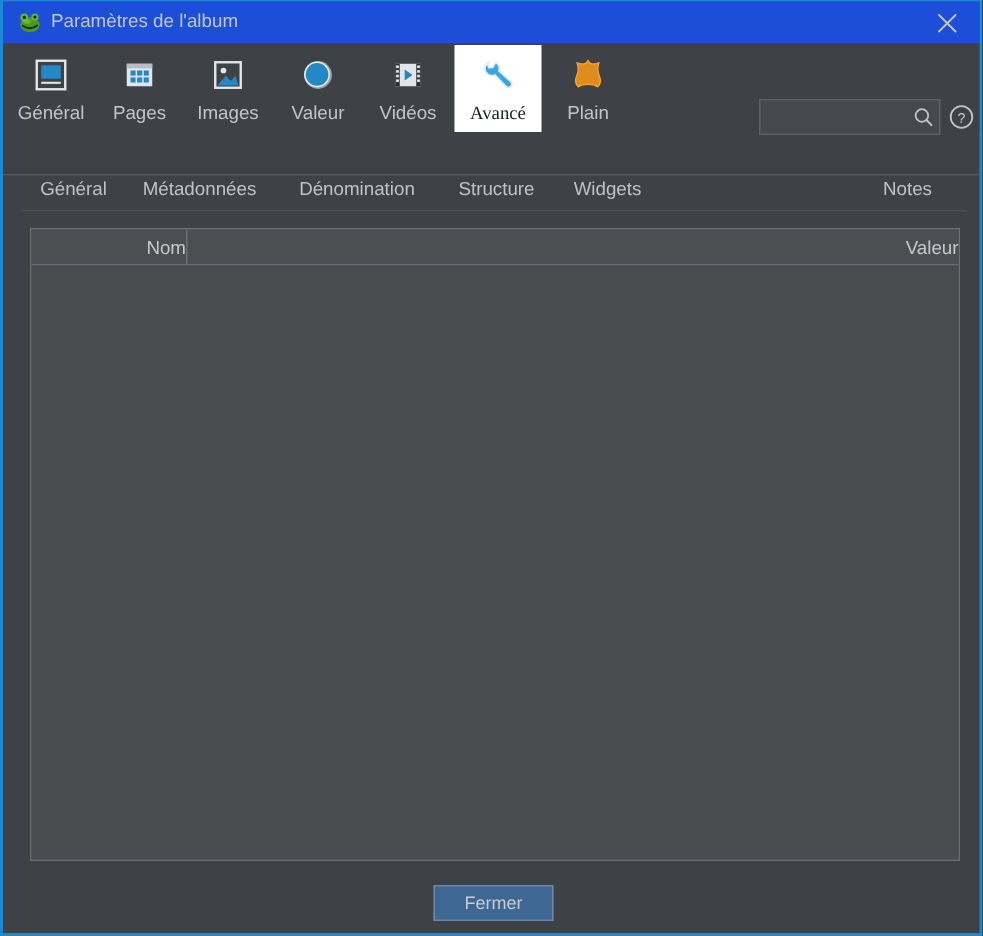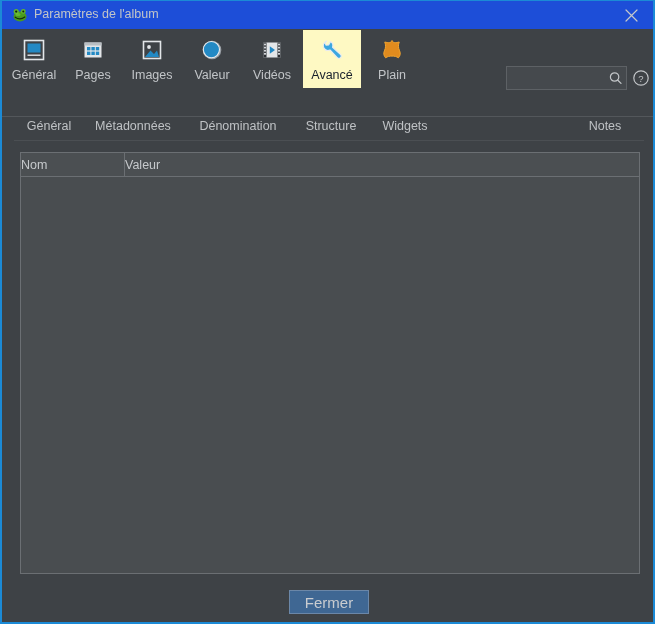--- a/index.html
+++ b/index.html
@@ -70,21 +70,22 @@
     width: 58px;
     height: 58px;
     display: flex;
     flex-direction: column;
     align-items: center;
     justify-content: flex-start;
     cursor: pointer;
     user-select: none;
   }
   .tool-item.active {
-    background: #fef9c3;
+    background: #ffffff;
+    font-family: Liberation Serif, serif;
   }
   .tool-icon {
     margin-top: 4px;
     width: 32px; height: 32px;
     display: flex;
     align-items: center;
     justify-content: center;
   }
   .tool-label {
     margin-top: 2px;
@@ -189,21 +190,21 @@
     height: 23px;
     border-bottom: 1px solid #6b6f73;
     background: #4b4f52;
   }
   .th {
     position: absolute;
     top: 0;
     height: 23px;
     display: flex;
     align-items: center;
-    justify-content: flex-start;
+    justify-content: flex-end;
     font-size: 12.5px;
     color: #c6c9cc;
     cursor: pointer;
     user-select: none;
   }
   #th-name { left: 0; width: 103px; }
   #th-value { left: 104px; width: 514px; }
   #th-divider {
     position: absolute;
     left: 103px; top: 0;
@@ -227,21 +228,21 @@
   }
   #close-button {
     position: absolute;
     left: 287px; top: 16px;
     width: 80px; height: 24px;
     box-sizing: border-box;
     background: #3f6793;
     border: 1px solid #6b87a8;
     color: #c9ccd0;
     font-family: "Liberation Sans", sans-serif;
-    font-size: 15px;
+    font-size: 12px;
     cursor: pointer;
     padding: 0;
     text-align: center;
   }
 </style>
 </head>
 <body>
 
 <div id="window">
 

